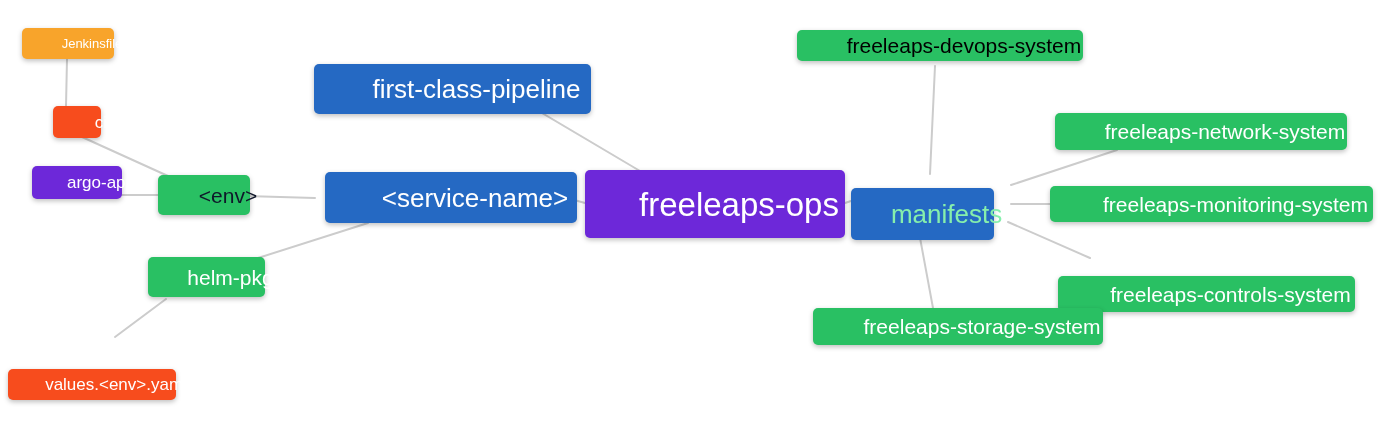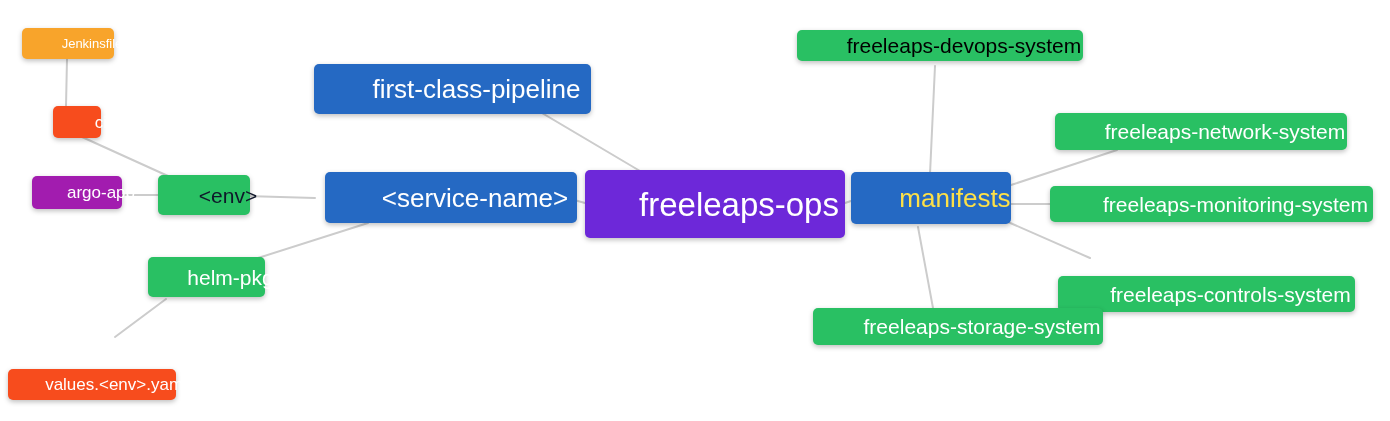--- a/index.html
+++ b/index.html
@@ -62,25 +62,25 @@
       <line x1="845" y1="203" x2="851" y2="201" stroke="#cccccc"></line>
       <line x1="935" y1="66" x2="930" y2="174" stroke="#cccccc"></line>
       <line x1="1011" y1="185" x2="1117" y2="150" stroke="#cccccc"></line>
       <line x1="1011" y1="204" x2="1050" y2="204" stroke="#cccccc"></line>
       <line x1="1008" y1="222" x2="1090" y2="258" stroke="#cccccc"></line>
       <line x1="918" y1="227" x2="933" y2="308" stroke="#cccccc"></line>
     </svg>
 <div class="node" style="left: 585px; top: 170px; width: 260px; height: 68px; background: #6d28d9; font-size: 33px; color: rgb(255, 255, 255);">freeleaps-ops</div>
     <div class="node" style="left: 314px; top: 40px; width: 277px; height: 50px; background: rgb(37, 105, 195); font-size: 26px; color: rgb(255, 255, 255); margin-top: 24px;">first-class-pipeline</div>
     <div class="node" style="left: 325px; top: 172px; width: 252px; height: 51px; background: rgb(37, 105, 195); font-size: 26px; color: rgb(255, 255, 255);">&lt;service-name&gt;</div>
-    <div class="node" style="left: 851px; top: 172px; width: 160px; height: 52px; background: rgb(37, 105, 195); font-size: 26px; color: #fde047;">manifests</div>
+    <div class="node" style="left: 851px; top: 188px; width: 143px; height: 52px; background: rgb(37, 105, 195); font-size: 26px; color: #86efac;">manifests</div>
     <div class="node" style="left: 158px; top: 175px; width: 92px; height: 40px; background: rgb(41, 192, 99); font-size: 21px; color: #0f172a;">&lt;env&gt;</div>
     <div class="node" style="left: 148px; top: 257px; width: 117px; height: 40px; background: rgb(41, 192, 99); font-size: 21px; color: rgb(255, 255, 255);">helm-pkg</div>
     <div class="node" style="left: 53px; top: 106px; width: 31px; height: 32px; background: rgb(247, 76, 29); font-size: 17px; color: rgb(255, 255, 255);">ci</div>
-    <div class="node" style="left: 32px; top: 176px; width: 90px; height: 33px; background: #a21caf; font-size: 17px; color: rgb(255, 255, 255);">argo-app</div>
+    <div class="node" style="left: 32px; top: 166px; width: 90px; height: 33px; background: #6d28d9; font-size: 17px; color: rgb(255, 255, 255);">argo-app</div>
     <div class="node" style="left: 22px; top: 28px; width: 92px; height: 31px; background: rgb(248, 164, 43); font-size: 13px; color: rgb(255, 255, 255);">Jenkinsfile</div>
     <div class="node" style="left: 8px; top: 337px; width: 168px; height: 31px; background: rgb(247, 76, 29); font-size: 17px; color: rgb(255, 255, 255); margin-top: 32px;">values.&lt;env&gt;.yaml</div>
     <div class="node" style="left: 797px; top: 30px; width: 286px; height: 31px; background: rgb(41, 192, 99); font-size: 21px; color: #000000;">freeleaps-devops-system</div>
     <div class="node" style="left: 1055px; top: 113px; width: 292px; height: 37px; background: rgb(41, 192, 99); font-size: 21px; color: rgb(255, 255, 255);">freeleaps-network-system</div>
     <div class="node" style="left: 1050px; top: 186px; width: 323px; height: 36px; background: rgb(41, 192, 99); font-size: 21px; color: rgb(255, 255, 255);">freeleaps-monitoring-system</div>
     <div class="node" style="left: 1058px; top: 258px; width: 297px; height: 36px; background: rgb(41, 192, 99); font-size: 21px; color: rgb(255, 255, 255); margin-top: 18px;">freeleaps-controls-system</div>
     <div class="node" style="left: 813px; top: 308px; width: 290px; height: 37px; background: rgb(41, 192, 99); font-size: 21px; color: rgb(255, 255, 255);">freeleaps-storage-system</div>
   </div>
 
 </body></html>

